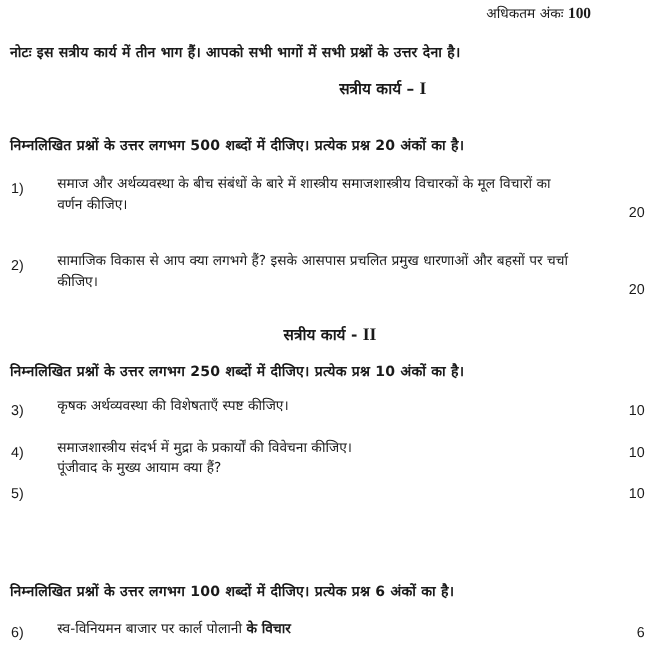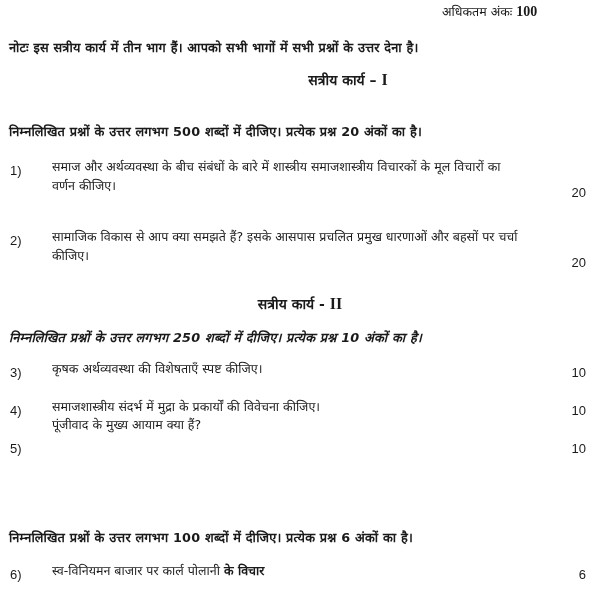--- a/index.html
+++ b/index.html
@@ -56,28 +56,28 @@
     <span>सत्रीय कार्य –</span>
     <span class="roman">I</span>
   </div>
   <div class="instr" style="top:122px;">निम्नलिखित प्रश्नों के उत्तर लगभग 500 शब्दों में दीजिए। प्रत्येक प्रश्न 20 अंकों का है।</div>
 
   <div class="q-num" style="top:163px;">1)</div>
   <div class="q-text" style="top:157px;">समाज और अर्थव्यवस्था के बीच संबंधों के बारे में शास्त्रीय समाजशास्त्रीय विचारकों के मूल विचारों का वर्णन कीजिए।</div>
   <div class="q-marks" style="top:185px;">20</div>
 
   <div class="q-num" style="top:233px;">2)</div>
-  <div class="q-text" style="top:227px;">सामाजिक विकास से आप क्या समझते हैं? इसके आसपास प्रचलित प्रमुख धारणाओं और बहसों पर चर्चा कीजिए।</div>
+  <div class="q-text" style="top:227px;">सामाजिक विकास से आप क्या लगभगे हैं? इसके आसपास प्रचलित प्रमुख धारणाओं और बहसों पर चर्चा कीजिए।</div>
   <div class="q-marks" style="top:255px;">20</div>
 
   <div class="section-title" style="top:294px;">
     <span>सत्रीय कार्य -</span>
     <span class="roman">II</span>
   </div>
-  <div class="instr" style="top:328px;font-style:italic;">निम्नलिखित प्रश्नों के उत्तर लगभग 250 शब्दों में दीजिए। प्रत्येक प्रश्न 10 अंकों का है।</div>
+  <div class="instr" style="top:328px;">निम्नलिखित प्रश्नों के उत्तर लगभग 250 शब्दों में दीजिए। प्रत्येक प्रश्न 10 अंकों का है।</div>
 
   <div class="q-num" style="top:365px;">3)</div>
   <div class="q-text" style="top:359px;">कृषक अर्थव्यवस्था की विशेषताएँ स्पष्ट कीजिए।</div>
   <div class="q-marks" style="top:365px;">10</div>
 
   <div class="q-num" style="top:403px;">4)</div>
   <div class="q-text" style="top:397px;">समाजशास्त्रीय संदर्भ में मुद्रा के प्रकार्यों की विवेचना कीजिए।</div>
   <div class="q-marks" style="top:403px;">10</div>
 
   <div class="q-num" style="top:441px;">5)</div>

